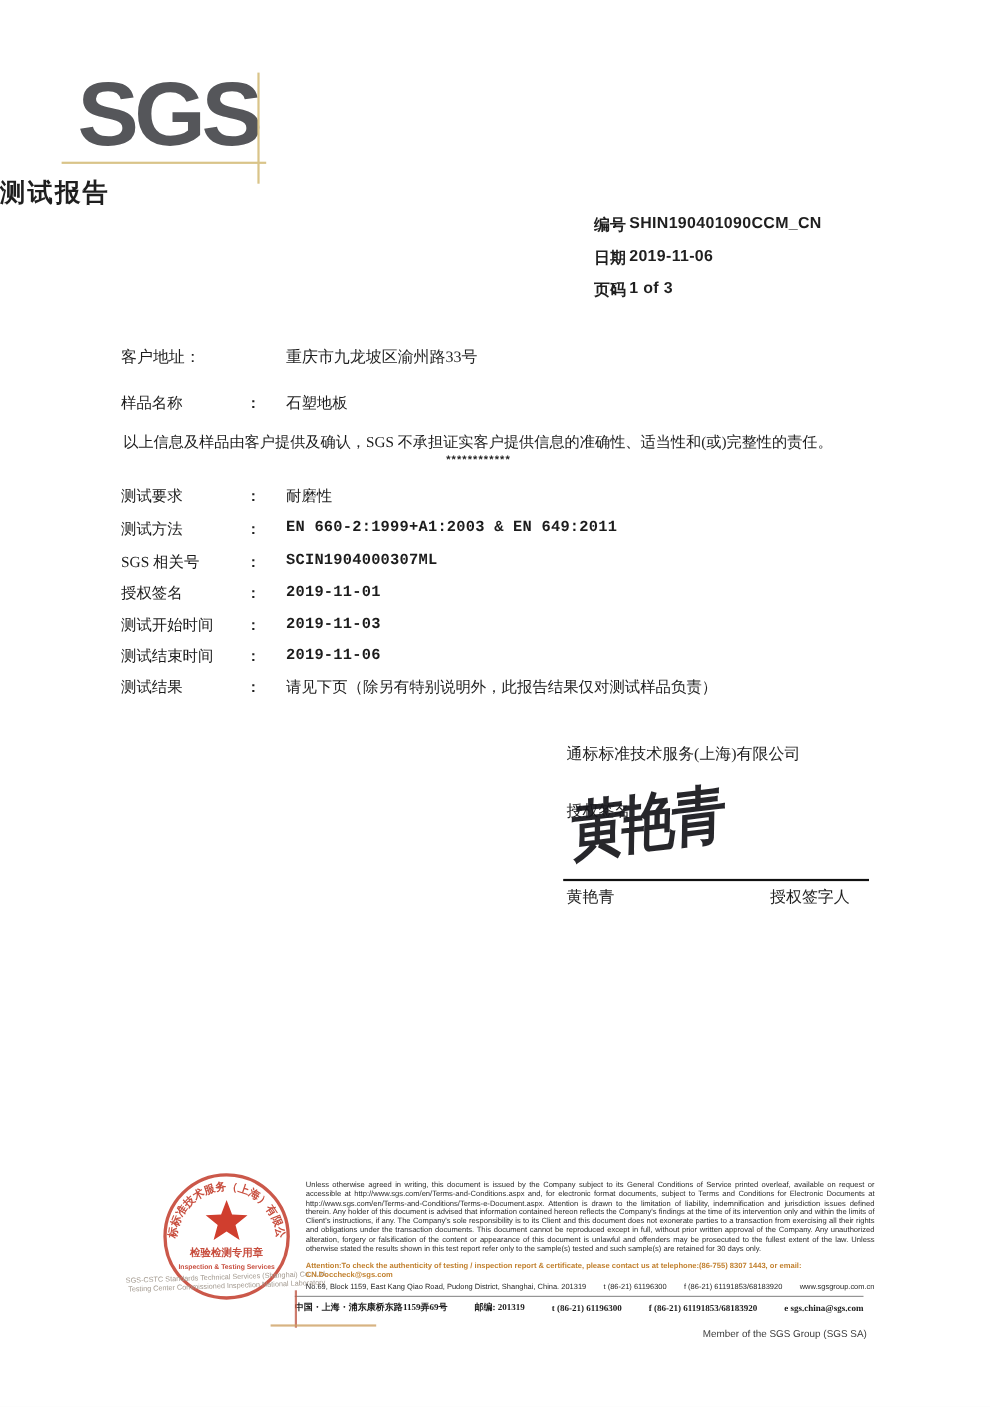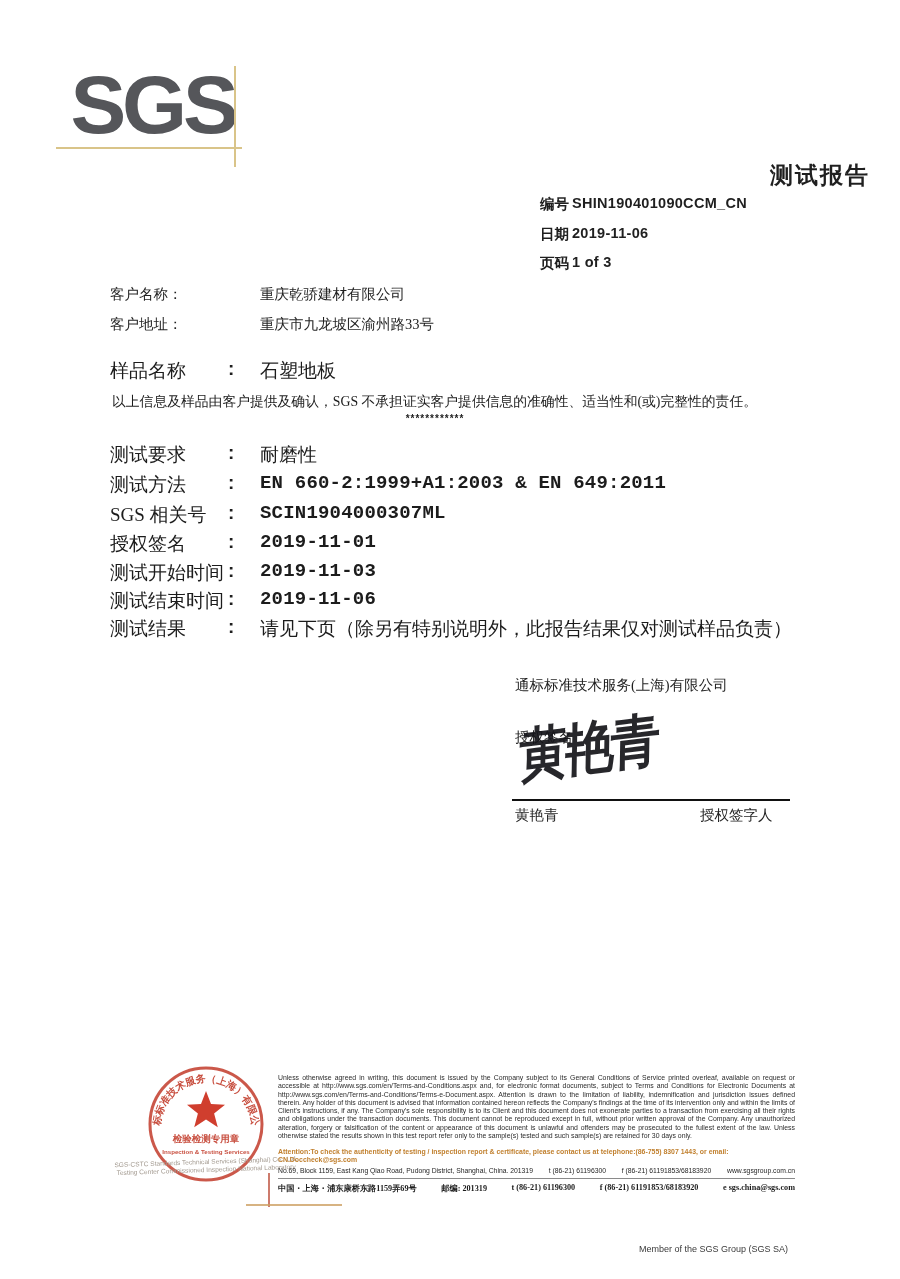--- a/index.html
+++ b/index.html
@@ -1,34 +1,34 @@
 <!DOCTYPE html>
 <html><head>
 <meta charset="utf-8">
 <style>
   html,body { margin:0; padding:0; background:#e8e8e8; }
   #page {
     position:relative; width:900px; height:1279px; margin:0 auto;
     background:#ffffff; overflow:hidden;
     font-family:"Liberation Sans", sans-serif; color:#1f1f1f;padding-left:31px;
   }
-  .row { position:absolute; left:0; width:900px; height:22px; font-size:19px; }
+  .row { position:absolute; left:0; width:900px; height:22px; font-size:14px; }
   .row .lbl { position:absolute; left:110px; font-family:"Liberation Serif", serif; color:#1c1c1c; }
   .row .colon { position:absolute; left:228px; font-weight:bold; }
   .row .val { position:absolute; left:260px; color:#1c1c1c; }
   .val.latin { font-family:Liberation Mono, monospace; font-weight:600; letter-spacing:0.2px; }
   .val.cnv { font-family:"Liberation Serif", serif; }
 
   
   .logo-text { position:absolute; left:72px; top:58px; font-size:82px; font-weight:800;
     letter-spacing:-4px; color:#55565a; transform:scaleX(1.02); font-family:"Liberation Sans", sans-serif; }
   .logo-hline { position:absolute; left:56px; top:147px; width:186px; height:2px; background:#d9c489; }
   .logo-vline { position:absolute; left:234px; top:66px; width:2px; height:101px; background:#d9c489; }
 
-  .title { position:absolute; left:0; top:160px; width:870px; text-align:right;
+  .title { position:absolute; left:0; top:160px; width:870px; text-align:left;
     font-size:23px; font-weight:bold; font-family:"Liberation Serif", serif; letter-spacing:2px; }
 
   .meta-row { position:absolute; left:0; width:900px; height:24px; font-size:14.5px; }
   .meta-row .lbl { position:absolute; left:540px; font-weight:bold; font-family:Liberation Mono, monospace; }
   .meta-row .colon { position:absolute; left:556px; font-weight:bold; }
   .meta-row .val { position:absolute; left:572px; font-weight:bold; letter-spacing:0.3px; }
 
   .client-row { position:absolute; left:0; width:900px; height:22px; font-size:14.5px; }
   .client-row .lbl { position:absolute; left:110px; font-family:"Liberation Serif", serif; }
   .client-row .val { position:absolute; left:260px; font-family:"Liberation Serif", serif; }
@@ -50,27 +50,27 @@
   
   .stamp-box { position:absolute; left:146px; top:1064px; width:120px; height:120px; }
   .stamp-sub { position:absolute; left:108px; top:1158px; width:196px; text-align:center;
     font-size:6.6px; line-height:8px; color:#a39a90; transform:rotate(-2deg); }
   .legal { position:absolute; left:278px; top:1074px; width:517px; font-size:6.9px;
     line-height:8.3px; text-align:justify; color:#2b2b2b; }
   .attention { position:absolute; left:278px; top:1148px; width:517px; font-size:6.9px;
     line-height:8.3px; color:#c1802f; font-weight:bold; }
   .addr-en { position:absolute; left:278px; top:1167px; width:517px; display:flex;
     justify-content:space-between; font-size:6.8px; color:#262626; }
-  .addr-cn { position:absolute; left:278px; top:1178px; width:517px; display:flex;
+  .addr-cn { position:absolute; left:268px; top:1178px; width:517px; display:flex;
     justify-content:space-between; font-size:8.2px; font-weight:bold; color:#1c1c1c;
-    border-top:1px solid #8a8a8a; padding-top:4px; font-family:"Liberation Serif", serif; }
+    border-top:1px solid #8a8a8a; padding-top:4px; font-family:"Liberation Serif", serif;align-items:flex-end; }
   .crop-v { position:absolute; left:268px; top:1173px; width:2px; height:34px; background:#c05a47; opacity:0.8; }
   .crop-h { position:absolute; left:246px; top:1204px; width:96px; height:1.5px; background:#cda063; opacity:0.8; }
   .member { position:absolute; left:278px; top:1207px; width:510px; text-align:right;
-    font-size:9px; color:#3a3a3a;margin-top:37px; }
+    font-size:9px; color:#3a3a3a; }
 </style>
 </head>
 <body>
 
 <div id="page">
 
   <div class="logo-text">SGS</div>
   <div class="logo-hline"></div>
   <div class="logo-vline"></div>
 
@@ -85,24 +85,20 @@
     <span class="lbl">日期</span>
     <span class="colon">:</span>
     <span class="val">2019-11-06</span>
   </div>
   <div class="meta-row" style="top:254px;">
     <span class="lbl">页码</span>
     <span class="colon">:</span>
     <span class="val">1 of 3</span>
   </div>
 
-  <div class="client-row" style="top:285px;">
-    <span class="lbl">客户名称：</span>
-    <span class="val">重庆乾骄建材有限公司</span>
-  </div>
   <div class="client-row" style="top:315px;">
     <span class="lbl">客户地址：</span>
     <span class="val">重庆市九龙坡区渝州路33号</span>
   </div>
 
   <div class="row" style="top:358px;">
     <span class="lbl">样品名称</span>
     <span class="colon">:</span>
     <span class="val cnv">石塑地板</span>
   </div>

